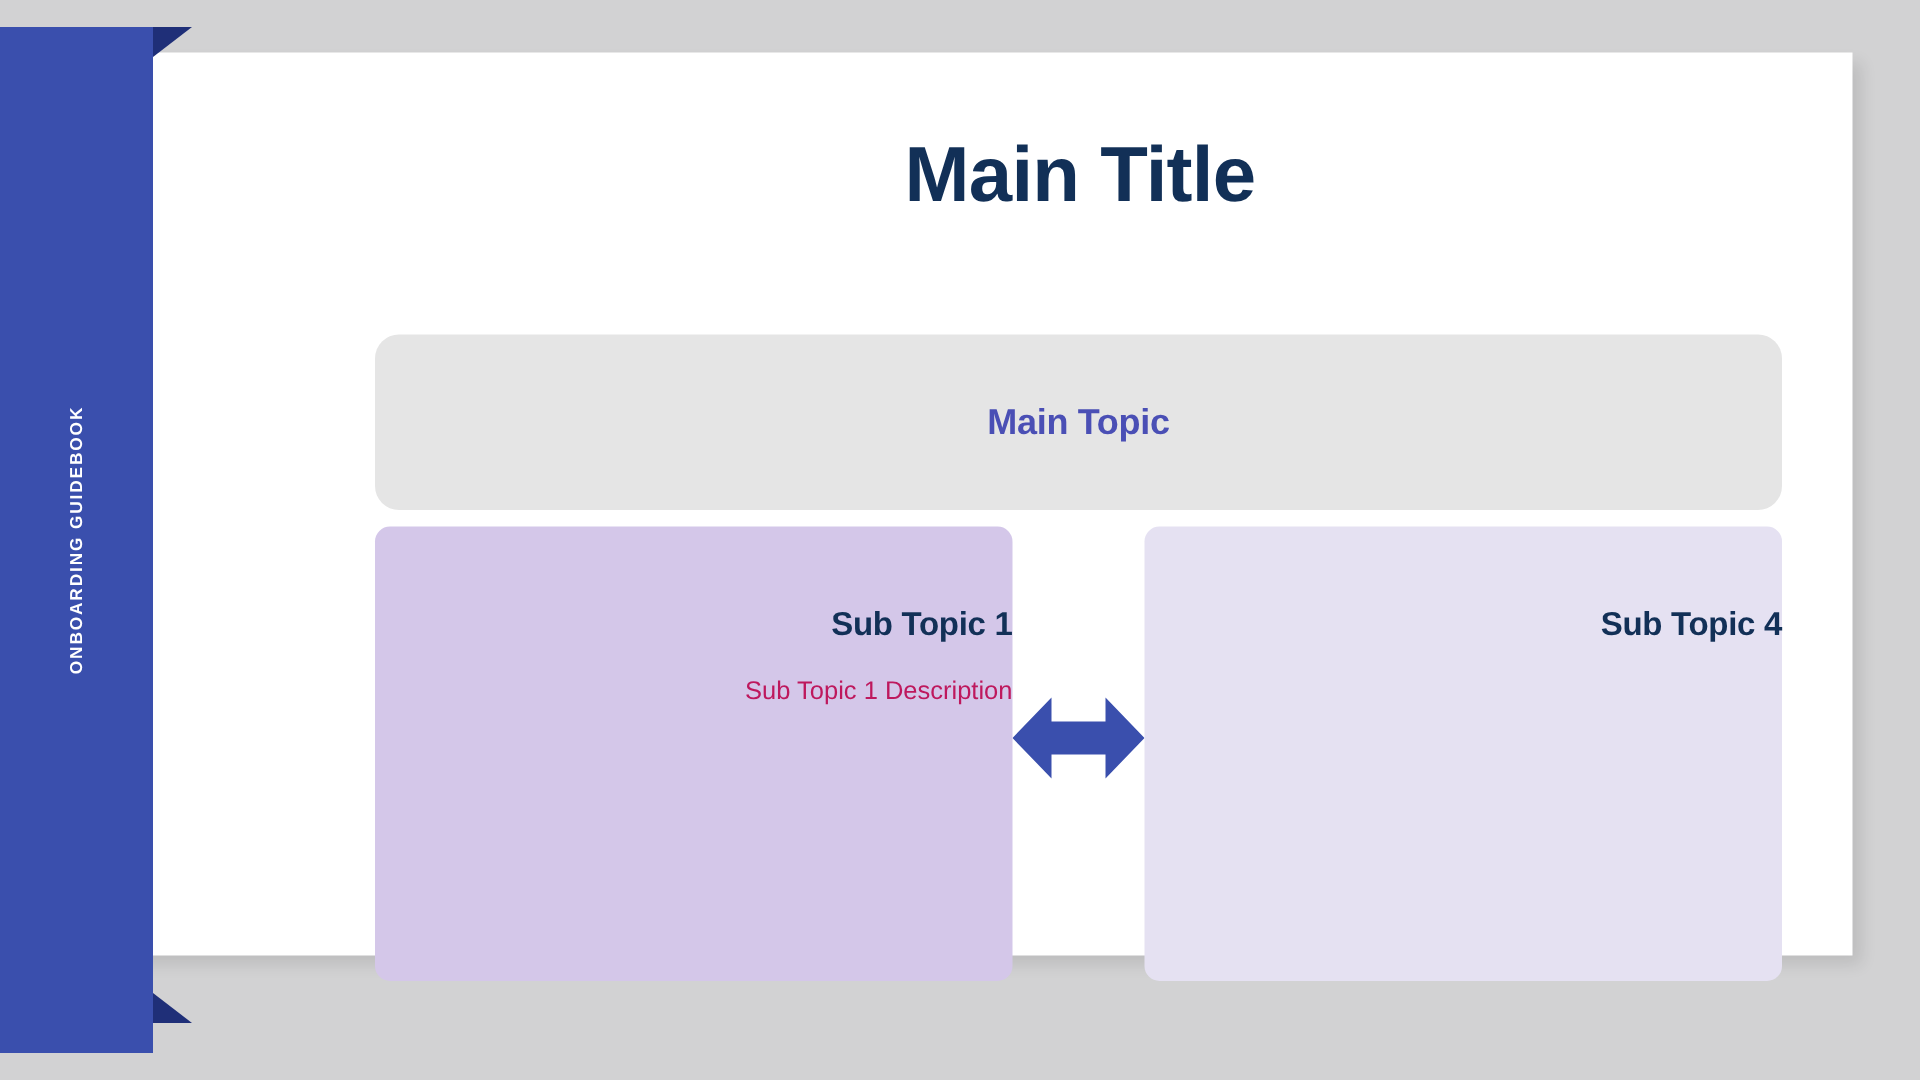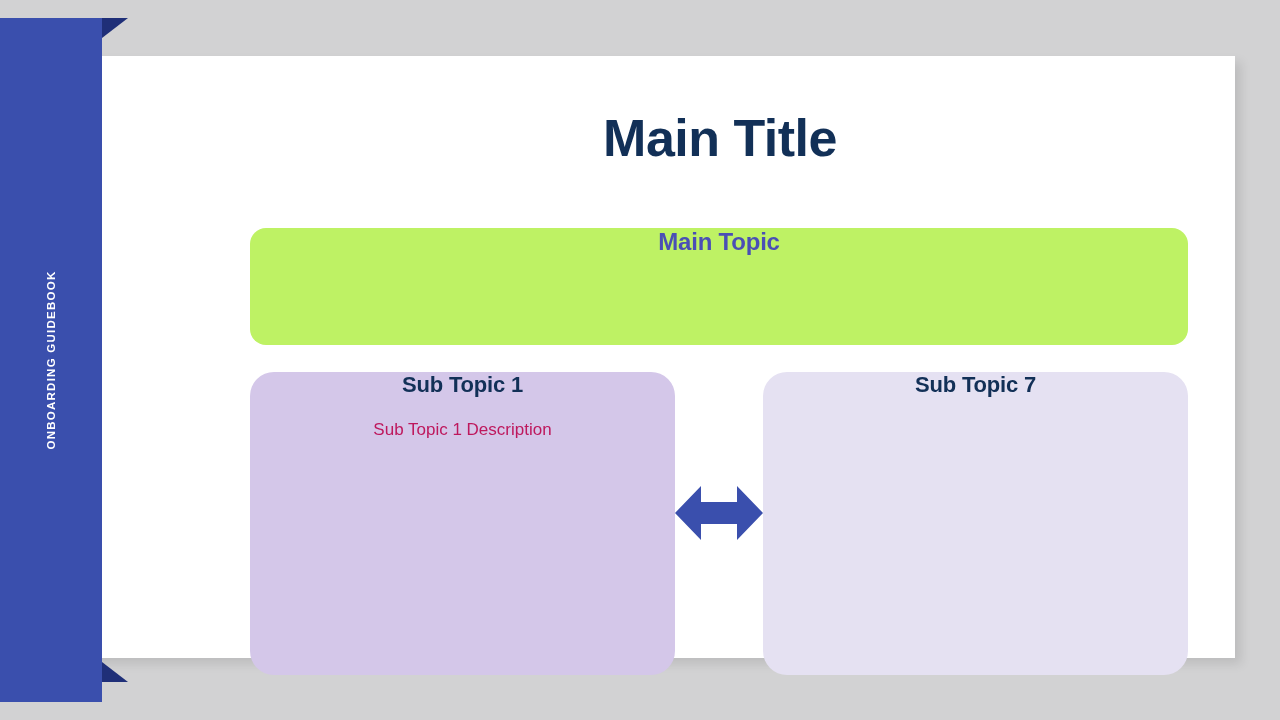--- a/index.html
+++ b/index.html
@@ -17,21 +17,20 @@
 
   
   #slide-canvas {
     position: absolute;
     left: 45px;
     top: 35px;
     width: 1190px;
     height: 602px;
     background: #ffffff;
     box-shadow: 6px 6px 10px rgba(0,0,0,0.10);
-    margin-top: 21px;
   }
 
   
   #side-ribbon {
     position: absolute;
     left: 0px;
     top: 18px;
     width: 102px;
     height: 684px;
     background: #3a4fad;
@@ -85,45 +84,46 @@
     font-size: 52px;
     font-weight: bold;
     letter-spacing: -0.5px;
     font-family: "Liberation Sans", sans-serif;
   }
 
   
   #main-topic-bar {
     position: absolute;
     left: 205px;
-    top: 172px;
+    top: 188px;
     width: 938px;
     height: 117px;
-    background: #bef264;
+    background: #e5e5e5;
     border-radius: 16px;
     display: flex;
-    align-items: flex-start;
+    align-items: center;
     justify-content: center;
   }
   #main-topic-label {
     color: #4a4fb5;
     font-size: 24px;
     font-weight: bold;
     letter-spacing: -0.2px;
   }
 
   
   .sub-card {
     position: absolute;
     top: 316px;
     width: 425px;
     height: 303px;
-    border-radius: 24px;
+    border-radius: 10px;
     box-sizing: border-box;
-    text-align: center;
+    padding-top: 52px;
+    text-align: right;
   }
   #sub-card-1 {
     left: 205px;
     background: #d4c7e9;
   }
   #sub-card-2 {
     left: 718px;
     background: #e5e1f2;
   }
   .sub-card-title {
@@ -159,21 +159,21 @@
   <div id="main-topic-bar">
     <span id="main-topic-label">Main Topic</span>
   </div>
 
   <div class="sub-card" id="sub-card-1">
     <p class="sub-card-title">Sub Topic 1</p>
     <p class="sub-card-desc">Sub Topic 1 Description</p>
   </div>
 
   <div class="sub-card" id="sub-card-2">
-    <p class="sub-card-title">Sub Topic 7</p>
+    <p class="sub-card-title">Sub Topic 4</p>
   </div>
 
   <div id="connector-arrow">
     <svg width="88" height="58" viewBox="0 0 88 58" xmlns="http://www.w3.org/2000/svg">
       <polygon points="0,29 26,2 26,18 62,18 62,2 88,29 62,56 62,40 26,40 26,56" fill="#3a4fad"></polygon>
     </svg>
   </div>
 
 </div>
 

